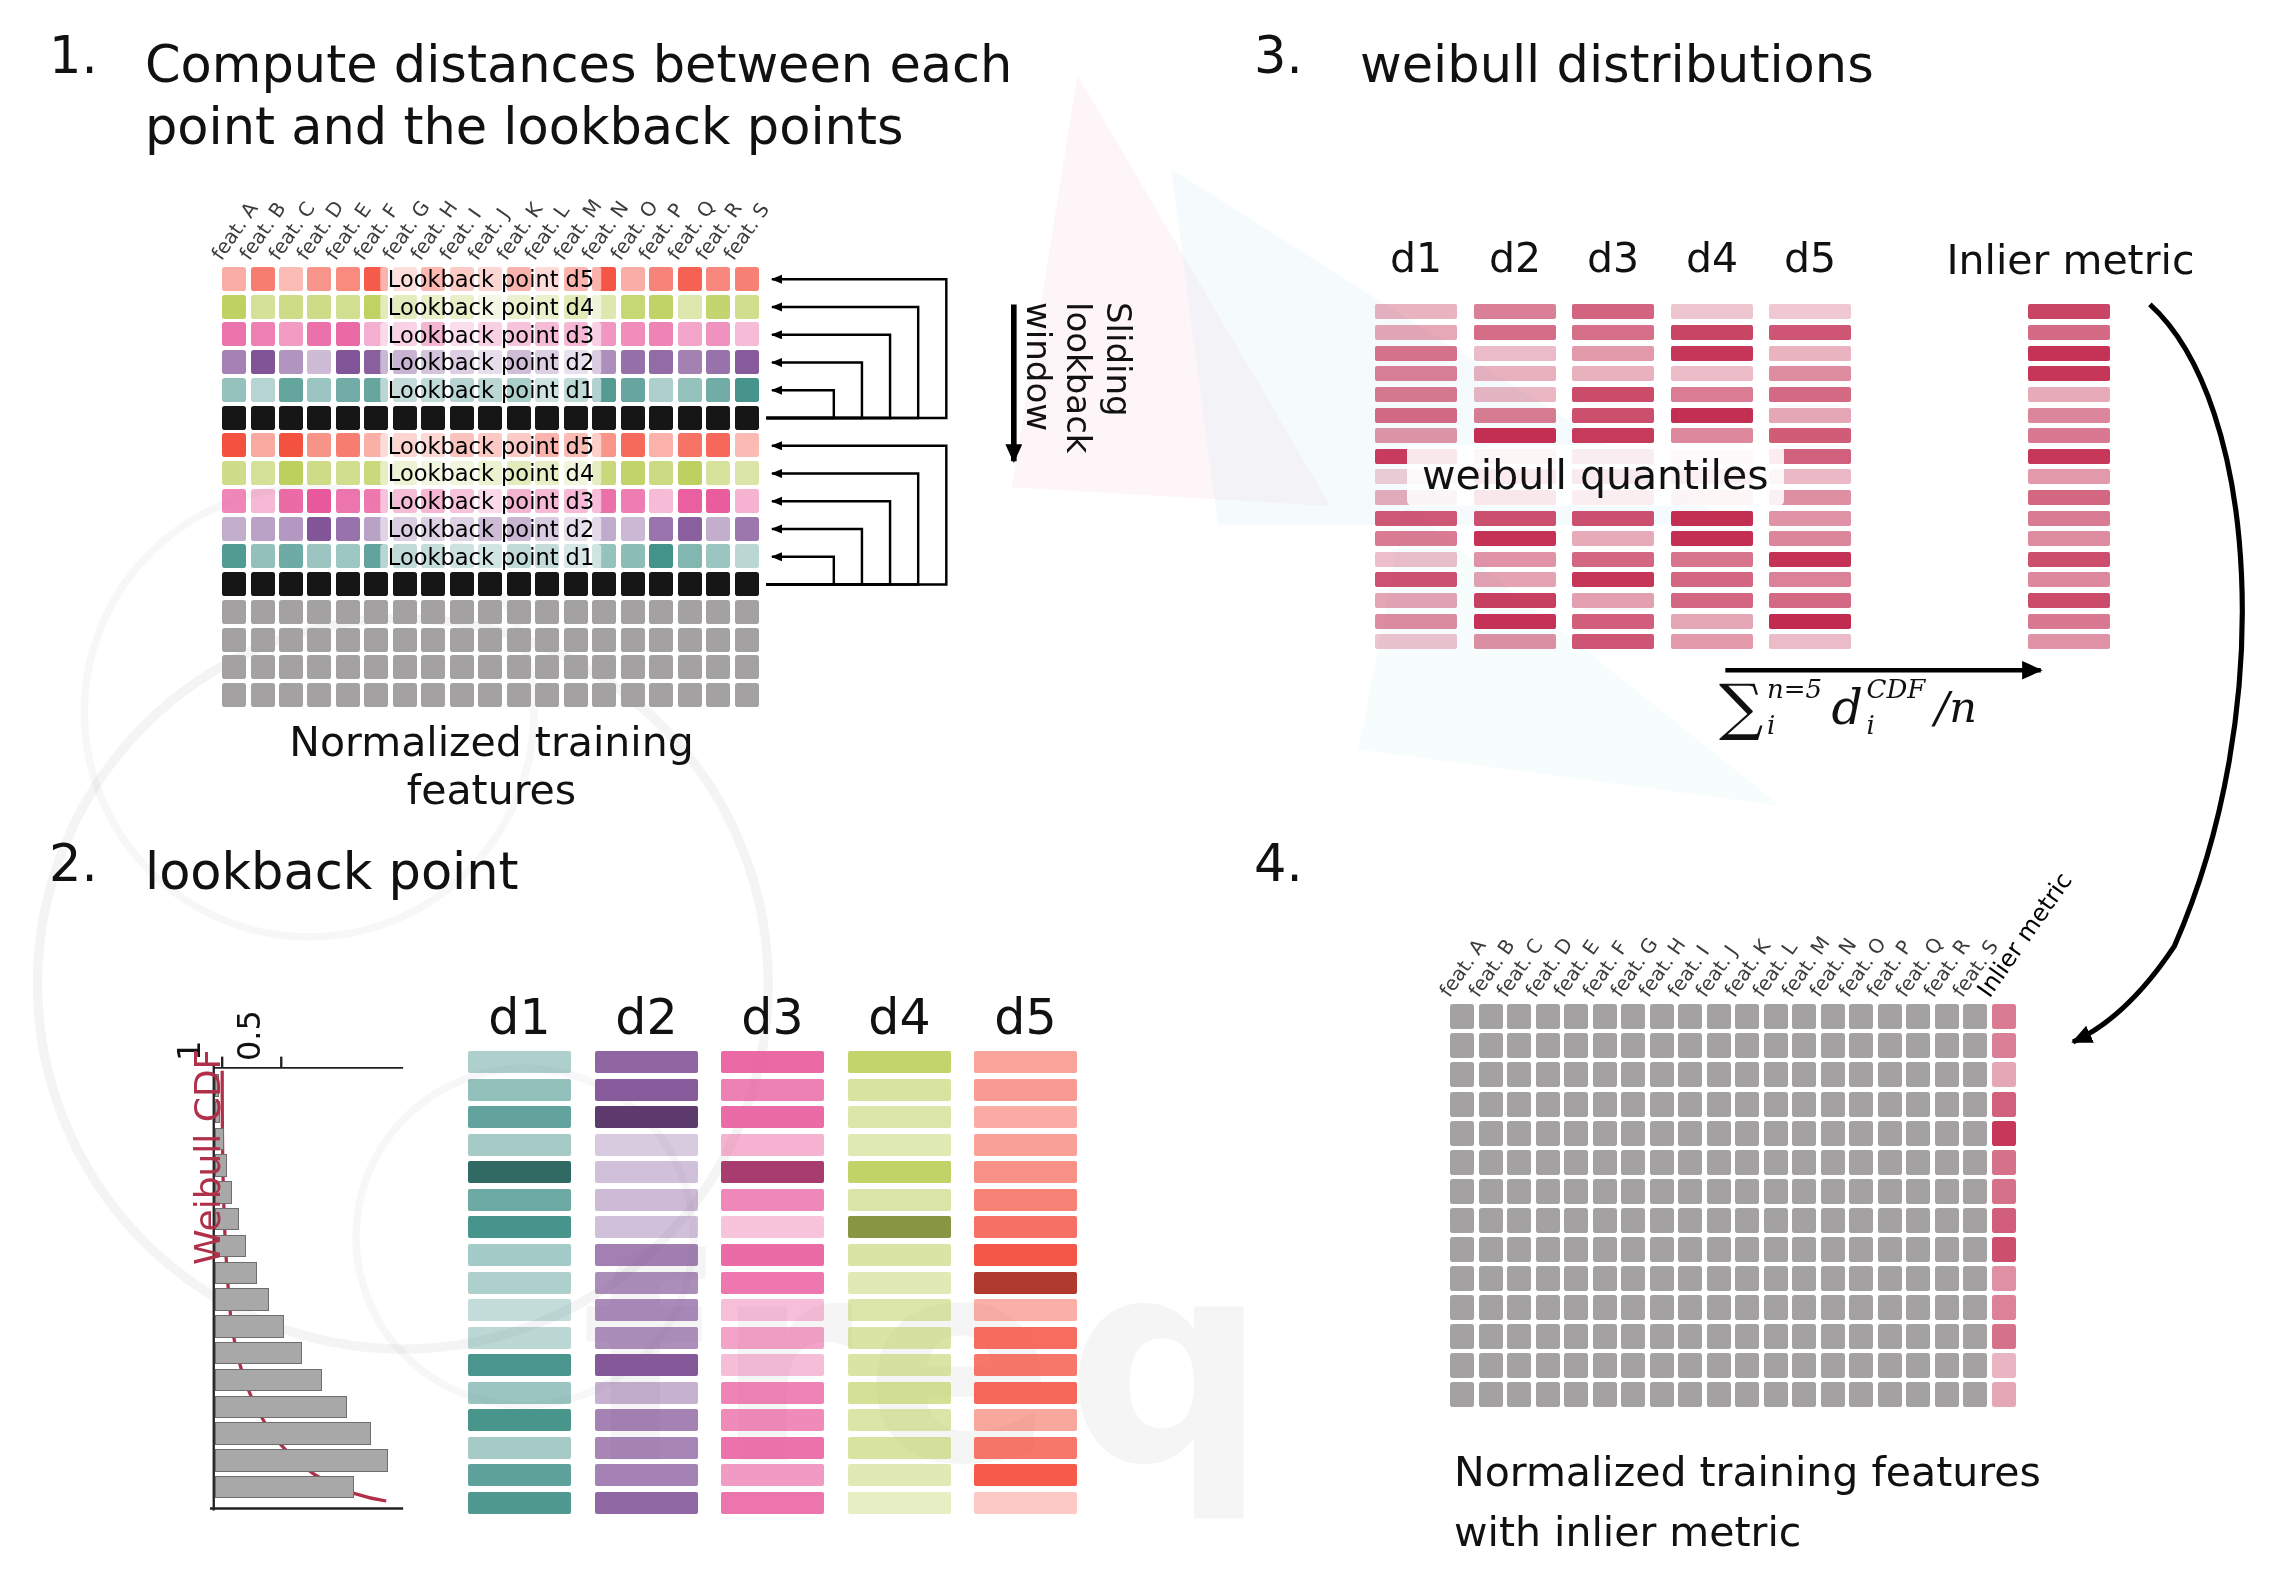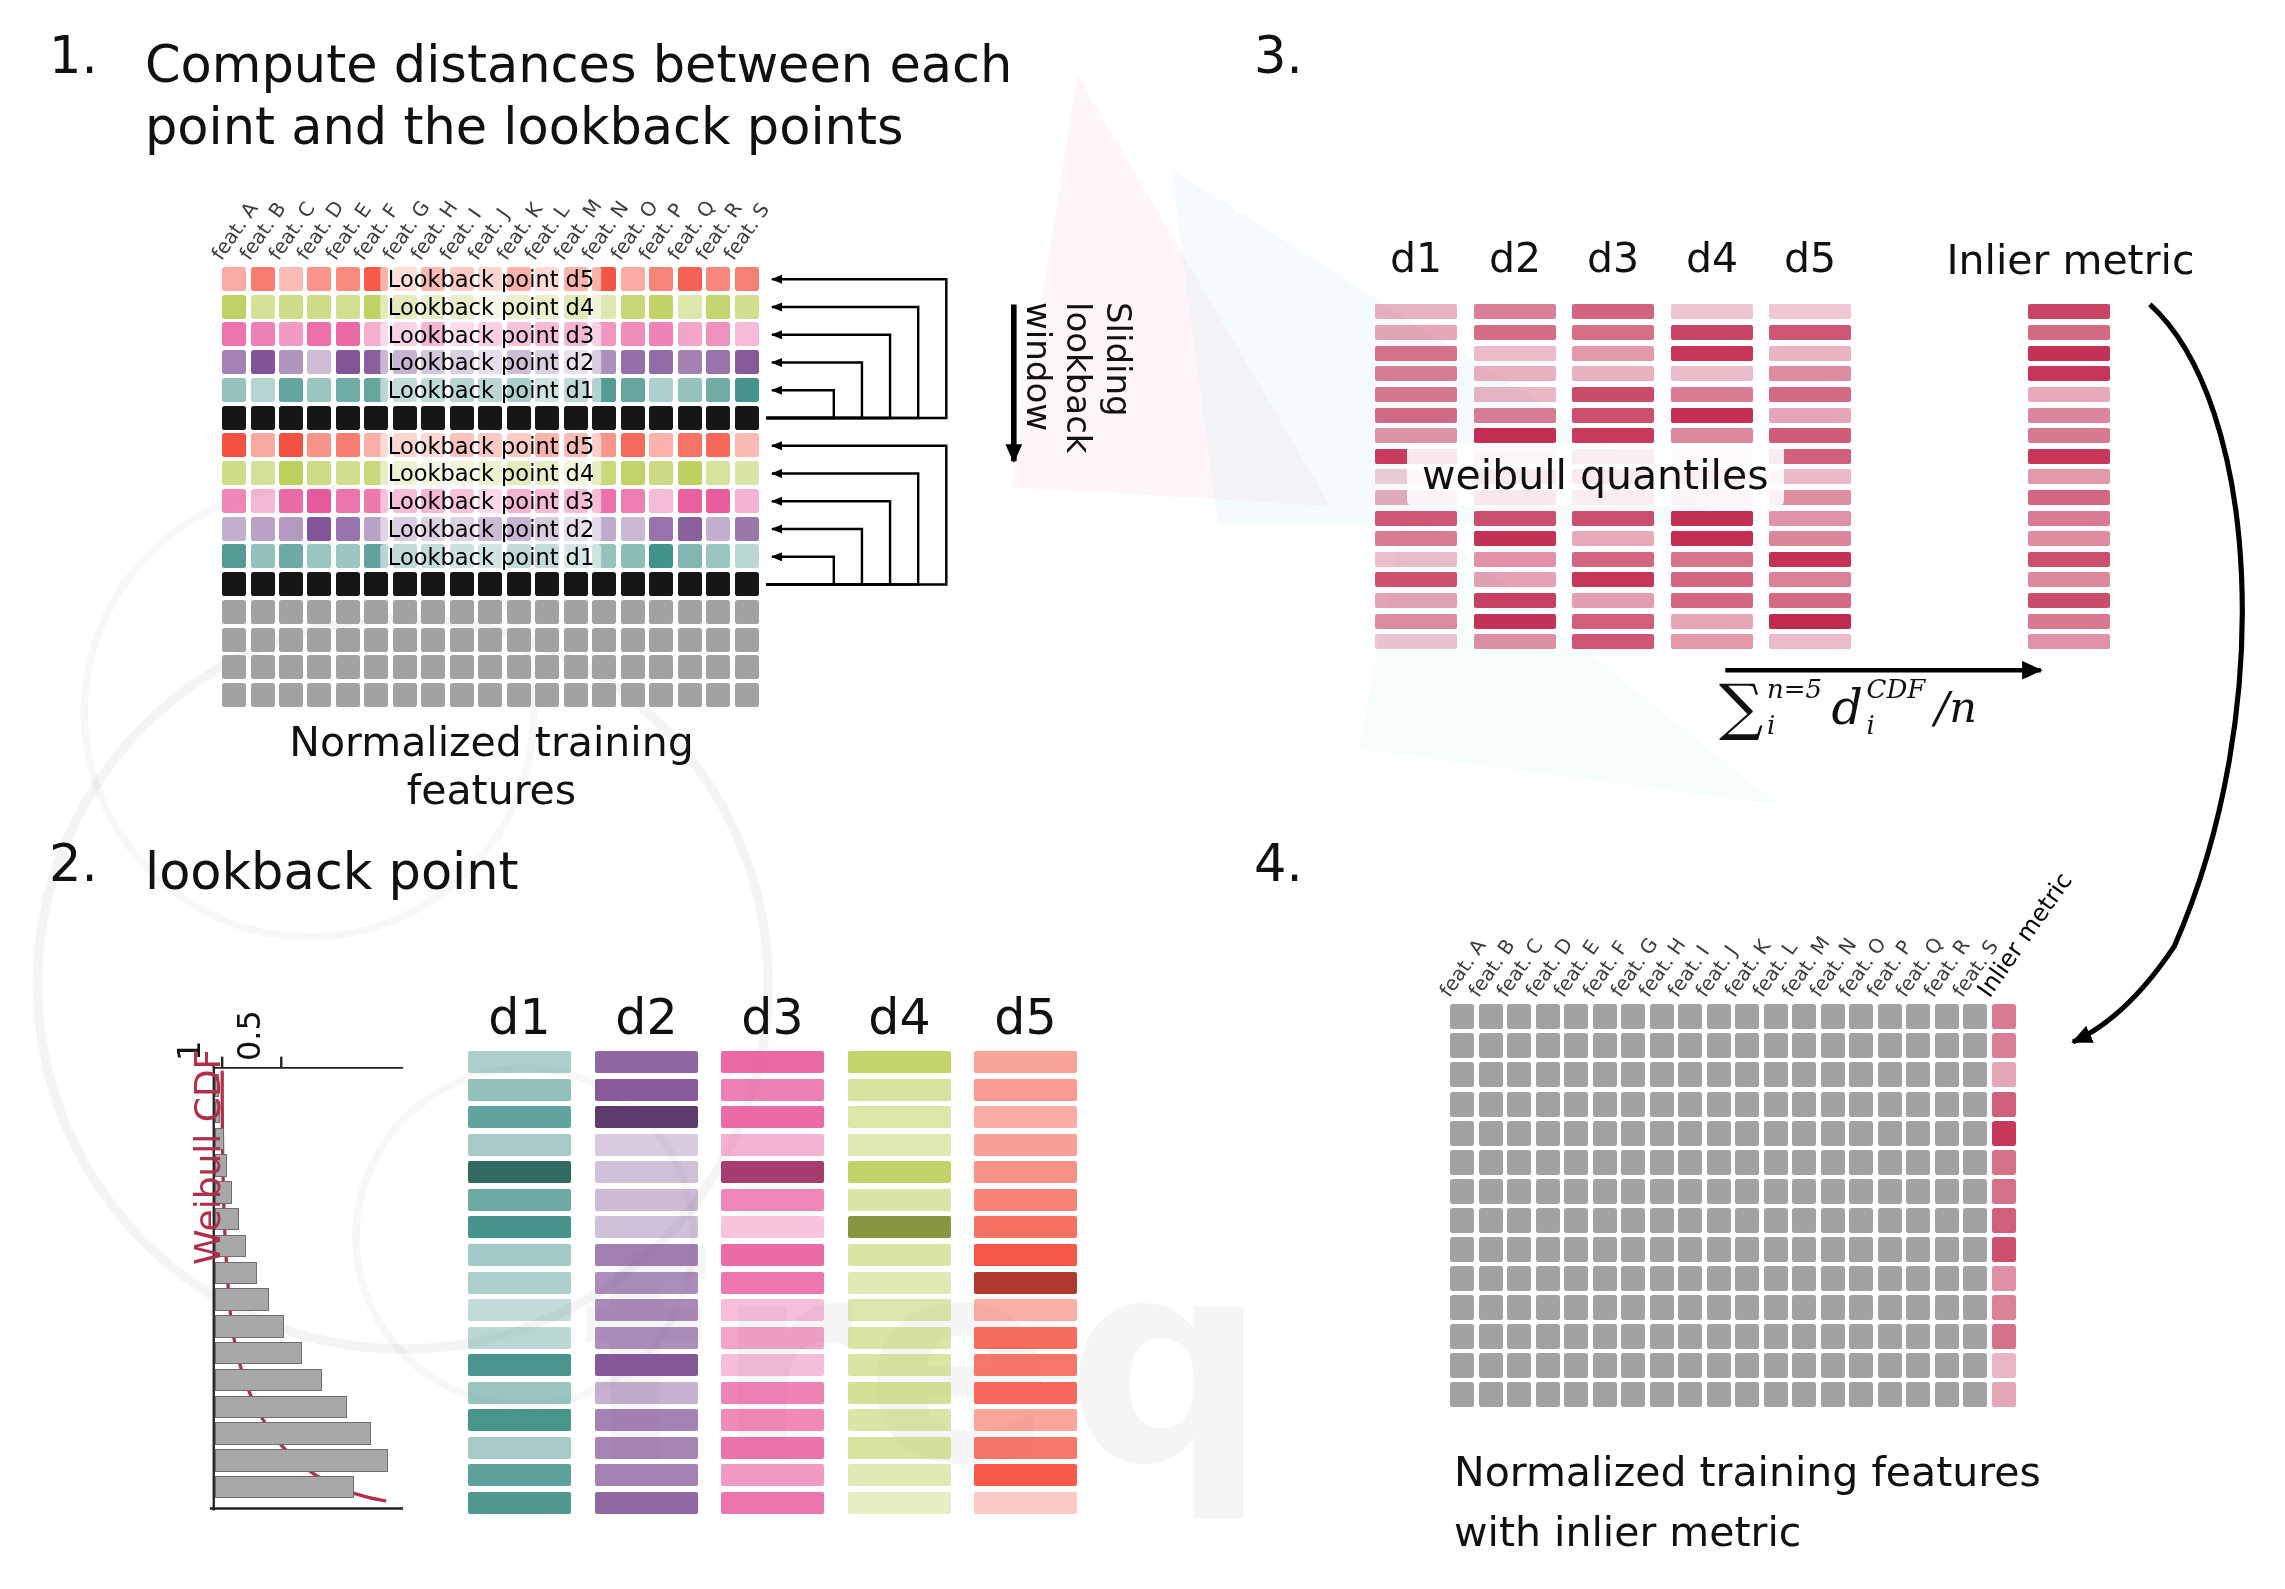--- a/index.html
+++ b/index.html
@@ -558,20 +558,21 @@
       <div class="hbar" style="left: 974px; top: 1382px; width: 103px; height: 21.5px; background: rgb(244, 80, 63); opacity: 0.86;"></div>
       <div class="hbar" style="left: 974px; top: 1409px; width: 103px; height: 21.5px; background: rgb(244, 80, 63); opacity: 0.51;"></div>
       <div class="hbar" style="left: 974px; top: 1437px; width: 103px; height: 21.5px; background: rgb(244, 80, 63); opacity: 0.77;"></div>
       <div class="hbar" style="left: 974px; top: 1464px; width: 103px; height: 21.5px; background: rgb(244, 80, 63); opacity: 0.94;"></div>
       <div class="hbar" style="left: 974px; top: 1492px; width: 103px; height: 21.5px; background: rgb(244, 80, 63); opacity: 0.31;"></div>
     </div>
 
 
   <div class="stepnum" style="left:1254px;top:26px;">3.</div>
   <div class="title" style="left:1360px;top:34px;">
+    <div>weibull distributions</div>
   </div>
 
   <div id="cols3">
       <div class="colhead small" style="left: 1375px; top: 234px; width: 82px;">d1</div>
       <div class="hbar" style="left: 1375px; top: 304px; width: 82px; height: 15px; background: rgb(194, 43, 80); opacity: 0.36;"></div>
       <div class="hbar" style="left: 1375px; top: 325px; width: 82px; height: 15px; background: rgb(194, 43, 80); opacity: 0.41;"></div>
       <div class="hbar" style="left: 1375px; top: 346px; width: 82px; height: 15px; background: rgb(194, 43, 80); opacity: 0.66;"></div>
       <div class="hbar" style="left: 1375px; top: 366px; width: 82px; height: 15px; background: rgb(194, 43, 80); opacity: 0.6;"></div>
       <div class="hbar" style="left: 1375px; top: 387px; width: 82px; height: 15px; background: rgb(194, 43, 80); opacity: 0.63;"></div>
       <div class="hbar" style="left: 1375px; top: 408px; width: 82px; height: 15px; background: rgb(194, 43, 80); opacity: 0.7;"></div>

